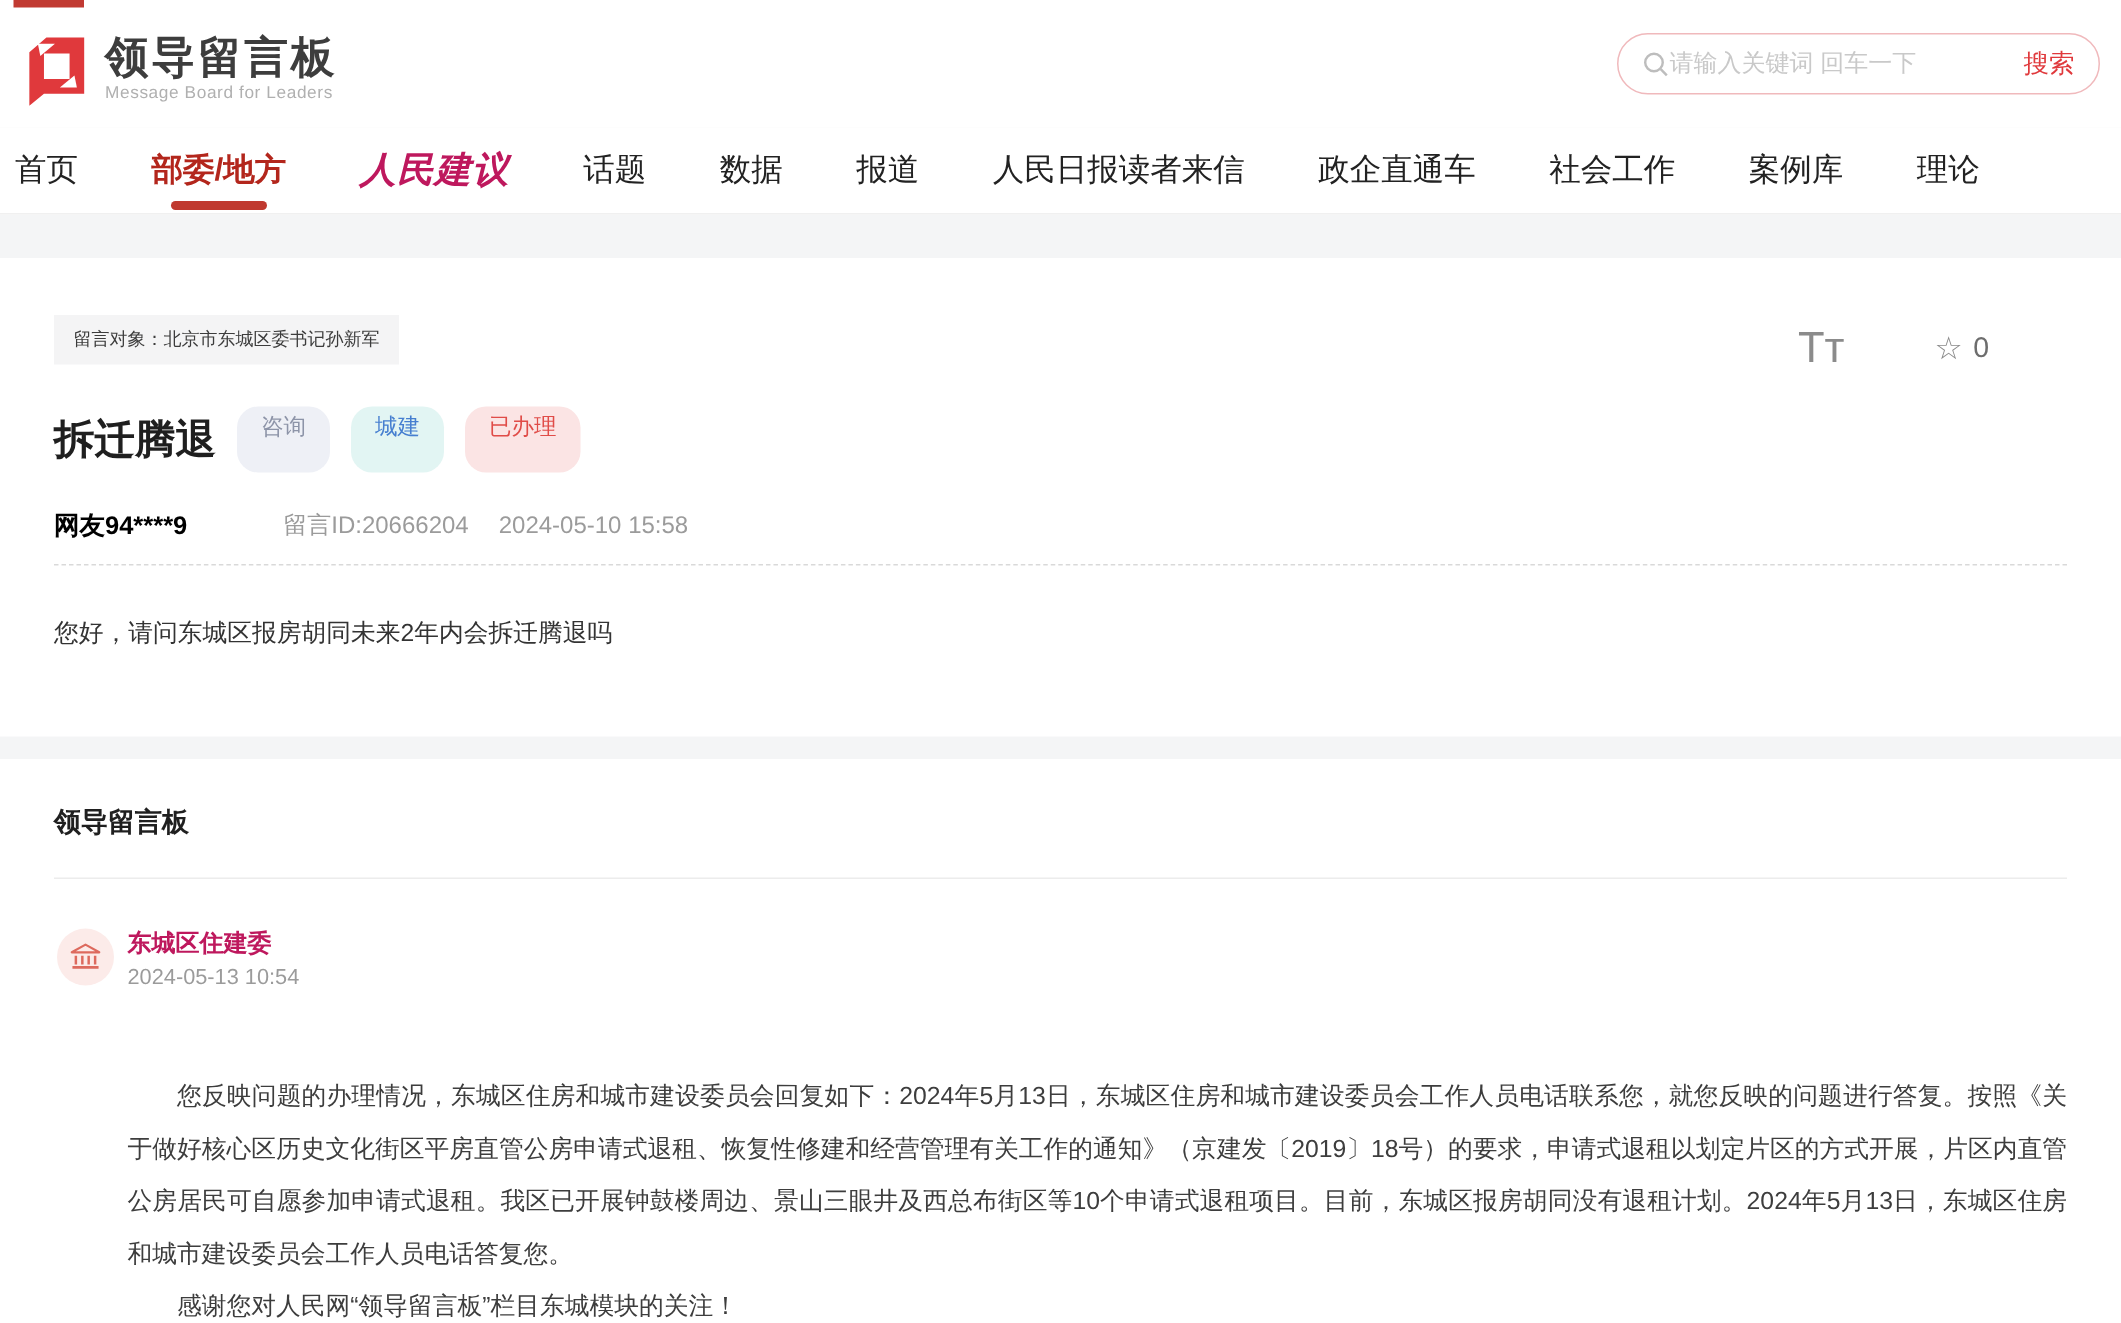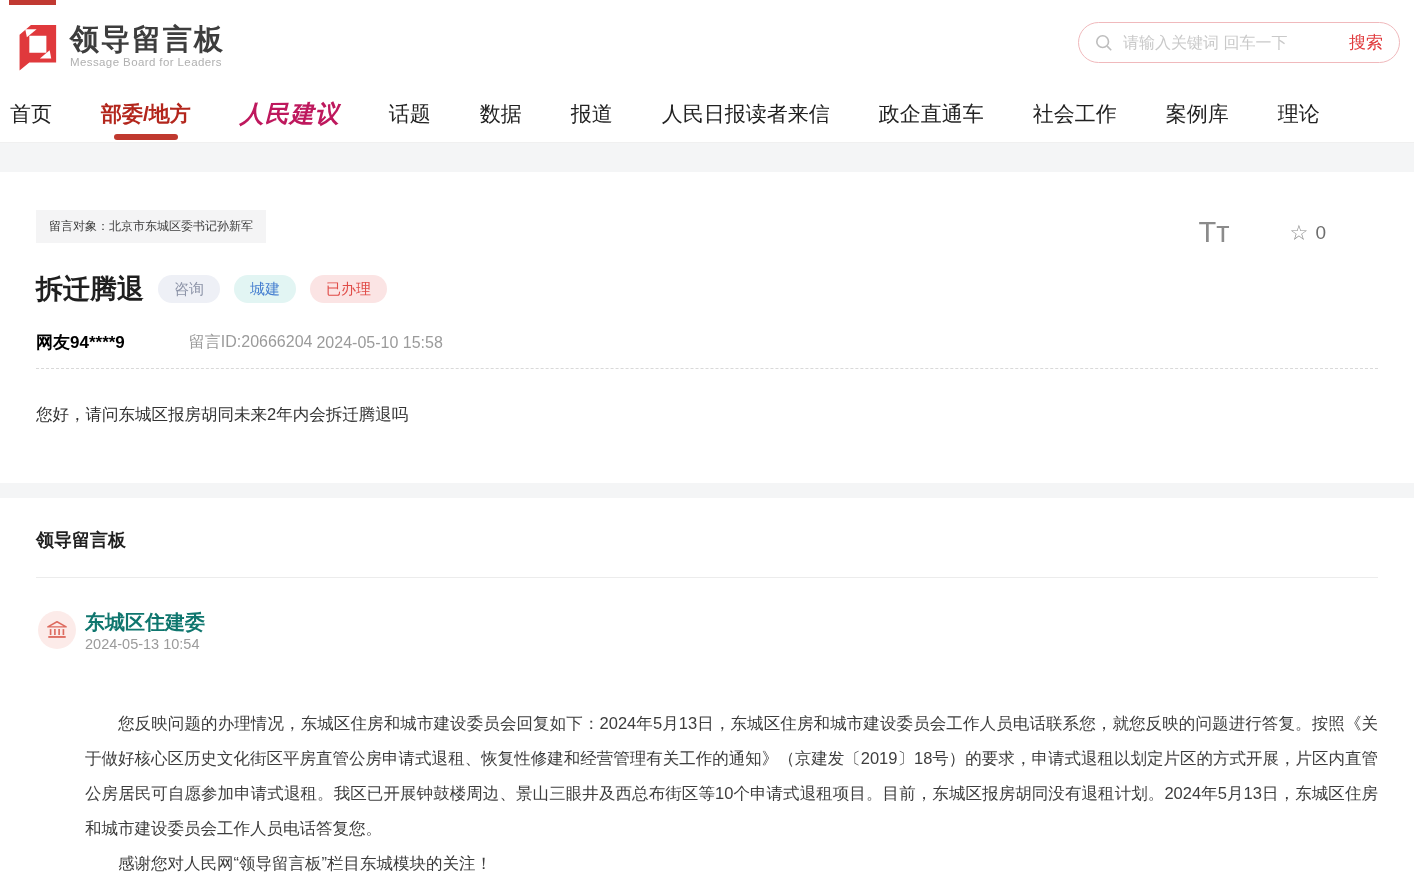--- a/index.html
+++ b/index.html
@@ -33,21 +33,21 @@
     width: 322px; height: 41px;
     border: 1px solid #f0b9bc;
     border-radius: 21px;
     display: flex; align-items: center;
     padding: 0 16px;
     background: #fff;
   }
   .search-box svg { flex: 0 0 auto; }
   .search-input {
     flex: 1 1 auto; border: none; outline: none;
-    font-size: 16px; color: #333; margin-left: 10px;
+    font-size: 16px; color: #333; 
     font-family: inherit; min-width: 0;
   }
   .search-input::placeholder { color: #c9c9c9; }
   .search-btn {
     border: none; background: none; color: #e0393c;
     font-size: 17px; cursor: pointer; font-family: inherit;
     flex: 0 0 auto; padding: 0;
   }
   
   .main-nav {
@@ -76,44 +76,44 @@
     background: #f4f4f5; color: #3c3c3c; font-size: 12px;
     padding: 8px 13px; display: inline-block;
   }
   .top-actions { display: flex; align-items: center; gap: 60px; margin-top: 6px; margin-right: 52px; }
   .font-toggle { font-size: 29px; color: #8b8b8b; cursor: pointer; }
   .fav { display: flex; align-items: center; gap: 7px; color: #6d6d6d; font-size: 19px; cursor: pointer; }
   .fav .star { font-size: 21px; color: #8b8b8b; }
   .title-row { display: flex; align-items: center; margin-top: 22px; }
   .msg-title { font-size: 27px; font-weight: bold; color: #1f1f1f; }
   .tag {
-    height: 28px; line-height: 28px; border-radius: 14px;
+    height: 44px; line-height: 28px; border-radius: 14px;
     padding: 0 16px; font-size: 15px; margin-left: 14px; display: inline-block;
   }
   .tag-gray { background: #eef0f6; color: #8d94a8; }
   .tag-blue { background: #e2f5f3; color: #467fd0; }
   .tag-red  { background: #fbe4e4; color: #e04c48; }
   .meta-row { margin-top: 24px; font-size: 16px; color: #9b9b9b; display: flex; align-items: center; }
   .meta-author { color: #000000; font-weight: bold; font-size: 17px; }
   .meta-id { margin-left: 64px; }
-  .meta-time { margin-left: 4px; }
+  .meta-time { margin-left: 20px; }
   .dashed { border-bottom: 1px dashed #d9d9d9; margin-top: 14px; }
   .msg-body { font-size: 16.5px; color: #333; margin-top: 32px; line-height: 26px; }
   
   .reply-card { margin-top: 15px; padding-top: 30px; padding-bottom: 10px; min-height: 412px; }
   .reply-title { font-size: 18px; font-weight: bold; color: #1f1f1f; }
   .reply-hr { border-bottom: 1px solid #ececec; margin-top: 25px; }
   .agency-row { display: flex; margin-top: 33px; margin-left: 2px; }
   .avatar {
     width: 38px; height: 38px; border-radius: 50%;
     background: #fcebe9; display: flex; align-items: center; justify-content: center;
     flex: 0 0 auto;
   }
   .agency-info { margin-left: 9px; }
-  .agency-name { font-size: 20px; font-weight: bold; color: #0f766e; line-height: 22px; }
+  .agency-name { font-size: 16px; font-weight: bold; color: #be185d; line-height: 22px; }
   .agency-time { font-size: 14.5px; color: #9b9b9b; margin-top: 3px; }
   .reply-body { margin-left: 49px; margin-top: 54px; }
   .reply-body p {
     font-size: 16.5px; color: #3d3d3d; line-height: 35px;
     text-align: justify; text-indent: 2em;
   }
   .reply-body p.noindent { text-indent: 0; }
 </style>
 </head>
 <body>

